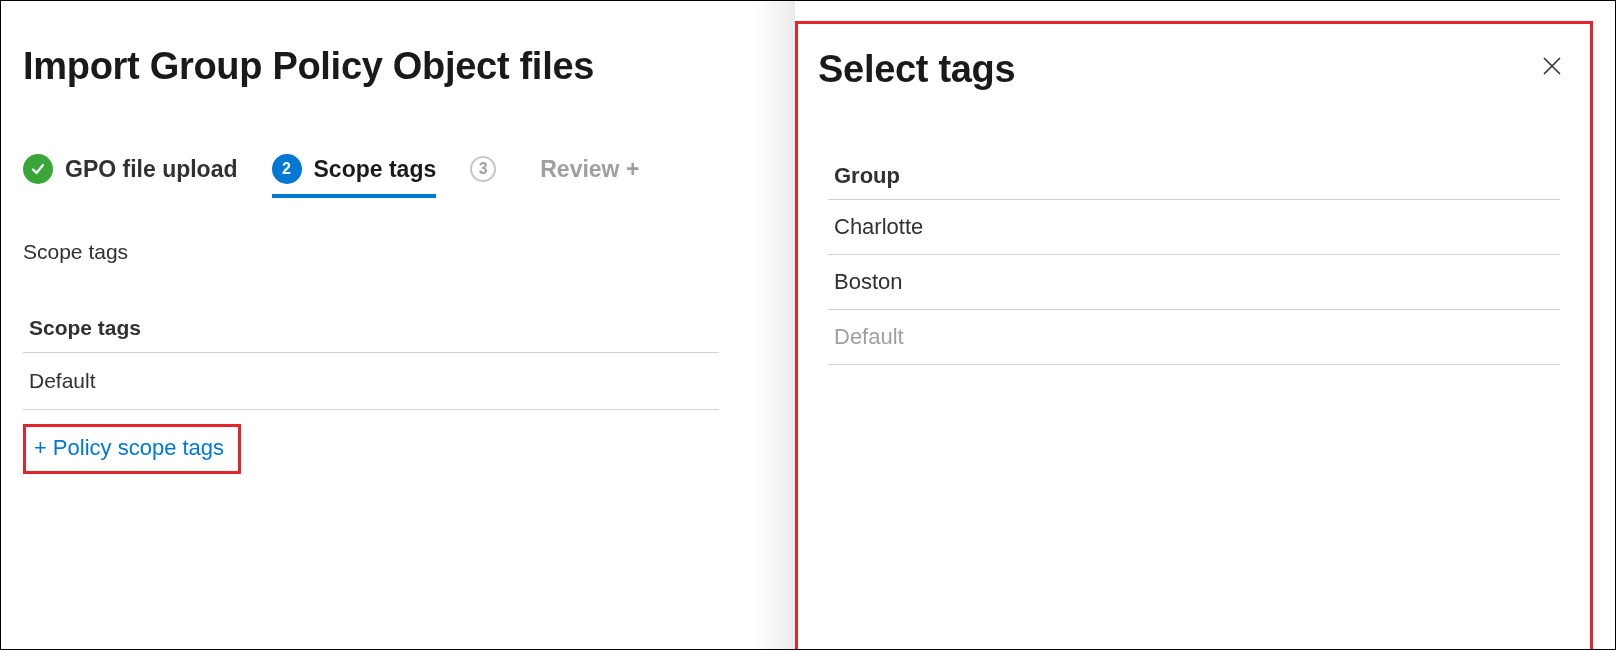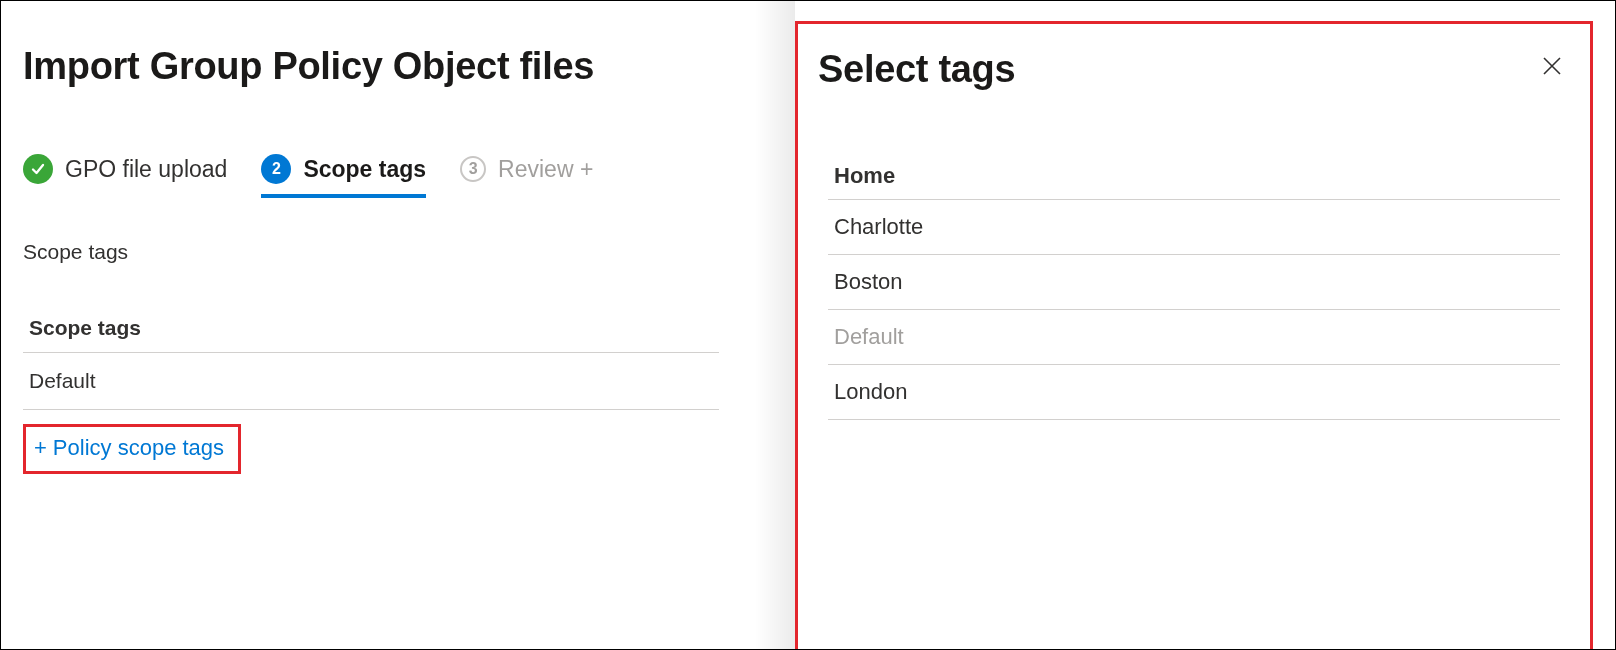--- a/index.html
+++ b/index.html
@@ -66,37 +66,37 @@
     width: 30px;
     height: 30px;
     border-radius: 50%;
     display: flex;
     align-items: center;
     justify-content: center;
     font-size: 16px;
     font-weight: 600;
   }
   .step-done .step-circle { background: #3aa638; color: #fff; }
-  .step-done .step-label { color: #323130; font-weight: 400; }
+  .step-done .step-label { color: #323130; font-weight: 700; }
   .step-active .step-circle { background: #0078d4; color: #fff; }
   .step-active .step-label { color: #1b1a19; font-weight: 600; }
   .step-active::after {
     content: "";
     position: absolute;
     left: 0; right: 0; bottom: -4px;
     height: 4px;
     background: #0078d4;
   }
   .step-future .step-circle {
     border: 2px solid #c8c6c4;
     color: #a19f9d;
     background: #fff;
     width: 26px; height: 26px;
   }
-  .step-future .step-label { color: #a19f9d; font-weight: 400; }
+  .step-future .step-label { color: #a19f9d; font-weight: 700; margin-left: 32px; }
 
   .section-title {
     font-size: 21px;
     font-weight: 400;
     margin-top: 46px;
     color: #323130;
   }
 
   .table-area { margin-top: 40px; }
   .table-header {
@@ -283,19 +283,18 @@
     <div class="flyout-title">Select tags</div>
     <div class="close-btn">
       <svg width="22" height="22" viewBox="0 0 22 22">
         <path d="M3 3 L19 19 M19 3 L3 19" stroke="#323130" stroke-width="1.6"></path>
       </svg>
     </div>
   </div>
 
 
   <div class="tag-list">
-    <div class="tag-header">Home</div>
+    <div class="tag-header">Group</div>
     <div class="tag-row">Charlotte</div>
     <div class="tag-row">Boston</div>
     <div class="tag-row muted">Default</div>
-    <div class="tag-row">London</div>
   </div>
 </div>
 
 </body></html>

